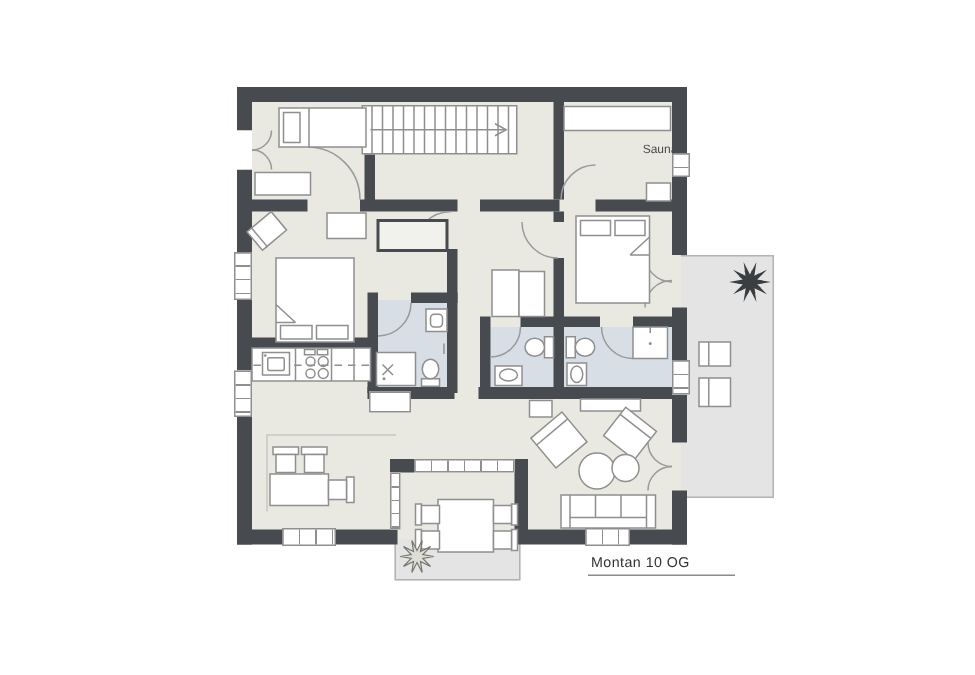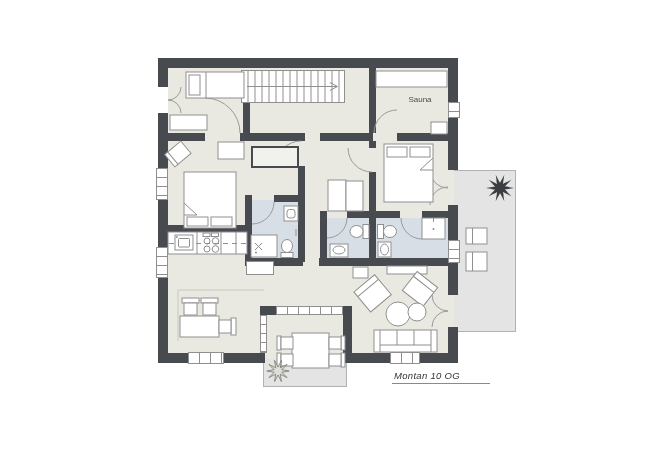--- a/index.html
+++ b/index.html
@@ -294,17 +294,17 @@
     <g>
       <rect x="466" y="252" width="21" height="19" class="f"></rect>
         <line x1="472.5" y1="252" x2="472.5" y2="271" class="s"></line>
     </g>
     <g transform="translate(500,188)">
       <polygon points="14,0 4.8,1.6 11.3,8.2 2.9,4.1 4.3,13.3 0,5 -4.3,13.3 -2.9,4.1 -11.3,8.2 -4.8,1.6 -14,0 -4.8,-1.6 -11.3,-8.2 -2.9,-4.1 -4.3,-13.3 0,-5 4.3,-13.3 2.9,-4.1 11.3,-8.2 4.8,-1.6" fill="var(--plant-dark)"></polygon>
       <polygon transform="rotate(28) scale(0.62)" points="14,0 4.8,1.6 11.3,8.2 2.9,4.1 4.3,13.3 0,5 -4.3,13.3 -2.9,4.1 -11.3,8.2 -4.8,1.6 -14,0 -4.8,-1.6 -11.3,-8.2 -2.9,-4.1 -4.3,-13.3 0,-5 4.3,-13.3 2.9,-4.1 11.3,-8.2 4.8,-1.6" fill="var(--plant-dark)"></polygon>
     </g>
   </svg>
 
-  <div class="lbl" style="left:396px;top:95px;width:48px;">Sauna</div>
-  <div class="title" style="left:394px;top:370px;font-style:italic;">Montan 10 OG</div>
+  <div class="lbl" style="left:416px;top:95px;width:48px;">Sauna</div>
+  <div class="title" style="left:394px;top:370px;">Montan 10 OG</div>
   <div class="rule" style="left:392px;top:383px;width:98px;"></div>
 
 </div>
 
 </body></html>

